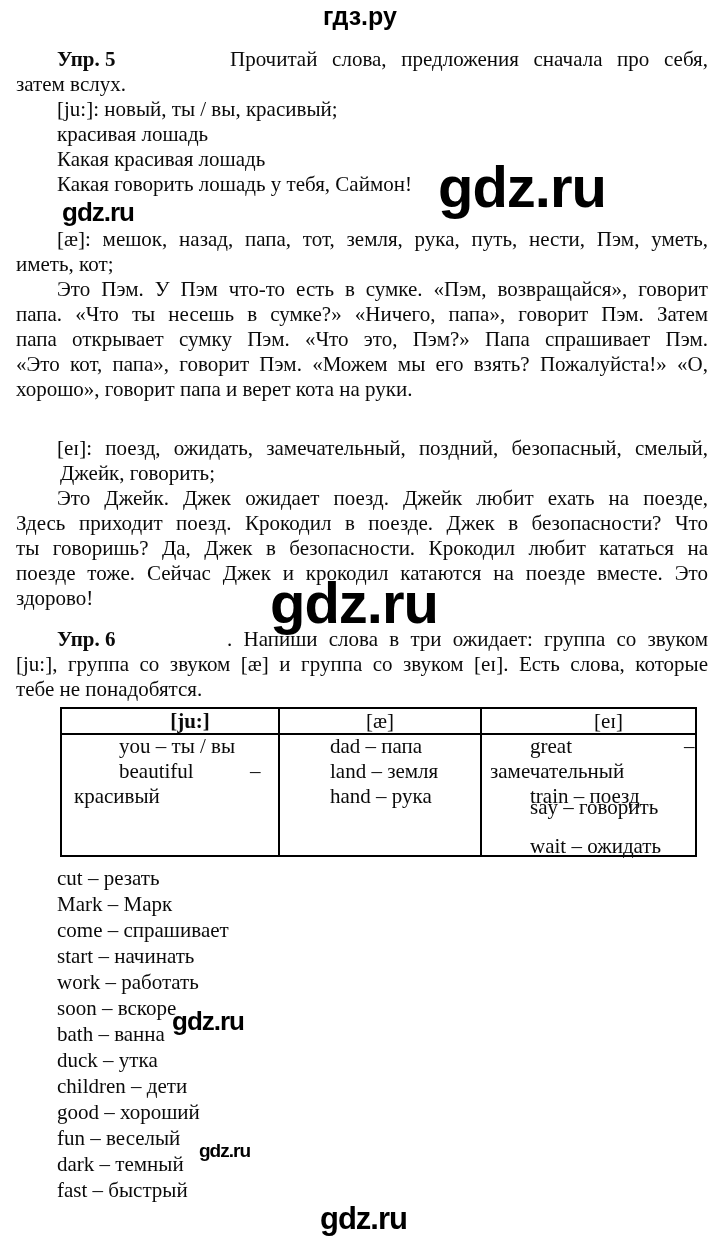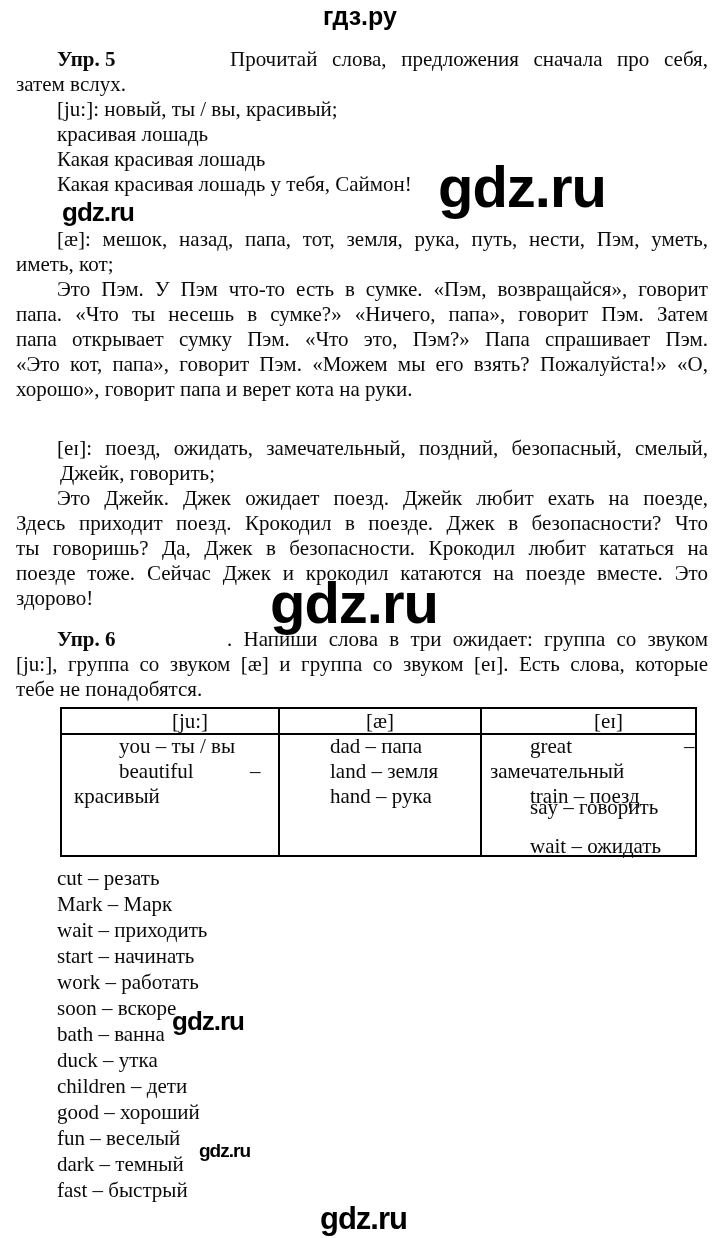--- a/index.html
+++ b/index.html
@@ -37,21 +37,21 @@
 
   <div class="site-header">гдз.ру</div>
 
   <div class="ln b" style="left:57px; top:47px;">Упр. 5</div>
   <div class="ln just" style="left:230px; top:47px; width:478px;">Прочитай слова, предложения сначала про себя,</div>
   <div class="ln" style="left:16px; top:72px;">затем вслух.</div>
 
   <div class="ln" style="left:57px; top:97px;">[ju:]: новый, ты / вы, красивый;</div>
   <div class="ln" style="left:57px; top:122px;">красивая лошадь</div>
   <div class="ln" style="left:57px; top:147px;">Какая красивая лошадь</div>
-  <div class="ln" style="left:57px; top:172px;">Какая красивая лошадь у тебя, Саймон!</div>
+  <div class="ln" style="left:57px; top:172px;">Какая говорить лошадь у тебя, Саймон!</div>
 
   <div class="wm" style="left:438px; top:158px; font-size:58px;">gdz.ru</div>
   <div class="wm" style="left:62px; top:199px; font-size:26px;">gdz.ru</div>
 
   <div class="ln just ind" style="left:16px; top:227px; width:692px;">[æ]: мешок, назад, папа, тот, земля, рука, путь, нести, Пэм, уметь,</div>
   <div class="ln" style="left:16px; top:252px;">иметь, кот;</div>
   <div class="ln just ind" style="left:16px; top:277px; width:692px;">Это Пэм. У Пэм что-то есть в сумке. «Пэм, возвращайся», говорит</div>
   <div class="ln just" style="left:16px; top:302px; width:692px;">папа. «Что ты несешь в сумке?» «Ничего, папа», говорит Пэм. Затем</div>
   <div class="ln just" style="left:16px; top:327px; width:692px;">папа открывает сумку Пэм. «Что это, Пэм?» Папа спрашивает Пэм.</div>
   <div class="ln just" style="left:16px; top:352px; width:692px;">«Это кот, папа», говорит Пэм. «Можем мы его взять? Пожалуйста!» «О,</div>
@@ -70,21 +70,21 @@
   <div class="ln b" style="left:57px; top:627px;">Упр. 6</div>
   <div class="ln just" style="left:227px; top:627px; width:481px;">. Напиши слова в три ожидает: группа со звуком</div>
   <div class="ln just" style="left:16px; top:652px; width:692px;">[ju:], группа со звуком [æ] и группа со звуком [eɪ]. Есть слова, которые</div>
   <div class="ln" style="left:16px; top:677px;">тебе не понадобятся.</div>
 
   <div class="tbl">
     <div class="vline" style="left:216px;"></div>
     <div class="vline" style="left:418px;"></div>
     <div class="hline"></div>
 
-    <div class="th" style="left:0; width:256px;">[ju:]</div>
+    <div class="th" style="left:0; width:256px;font-weight:bold;">[ju:]</div>
     <div class="th" style="left:218px; width:200px;">[æ]</div>
     <div class="th" style="left:420px; width:253px;">[eɪ]</div>
 
     <div class="cell-ln" style="left:57px; top:25px;">you – ты / вы</div>
     <div class="cell-ln" style="left:57px; top:50px;">beautiful</div>
     <div class="cell-ln" style="left:188px; top:50px;">–</div>
     <div class="cell-ln" style="left:12px; top:75px;">красивый</div>
 
     <div class="cell-ln" style="left:268px; top:25px;">dad – папа</div>
     <div class="cell-ln" style="left:268px; top:50px;">land – земля</div>
@@ -93,21 +93,21 @@
     <div class="cell-ln" style="left:468px; top:25px;">great</div>
     <div class="cell-ln" style="left:622px; top:25px;">–</div>
     <div class="cell-ln" style="left:428px; top:50px;">замечательный</div>
     <div class="cell-ln" style="left:468px; top:75px;">train – поезд</div>
     <div class="cell-ln" style="left:468px; top:86px;">say – говорить</div>
     <div class="cell-ln" style="left:468px; top:125px;">wait – ожидать</div>
   </div>
 
   <div class="wordlist-item" style="top:866px;">cut – резать</div>
   <div class="wordlist-item" style="top:892px;">Mark – Марк</div>
-  <div class="wordlist-item" style="top:918px;">wait – приходить</div>
+  <div class="wordlist-item" style="top:918px;">come – спрашивает</div>
   <div class="wordlist-item" style="top:944px;">start – начинать</div>
   <div class="wordlist-item" style="top:970px;">work – работать</div>
   <div class="wordlist-item" style="top:996px;">soon – вскоре</div>
   <div class="wordlist-item" style="top:1022px;">bath – ванна</div>
   <div class="wordlist-item" style="top:1048px;">duck – утка</div>
   <div class="wordlist-item" style="top:1074px;">children – дети</div>
   <div class="wordlist-item" style="top:1100px;">good – хороший</div>
   <div class="wordlist-item" style="top:1126px;">fun – веселый</div>
   <div class="wordlist-item" style="top:1152px;">dark – темный</div>
   <div class="wordlist-item" style="top:1178px;">fast – быстрый</div>

